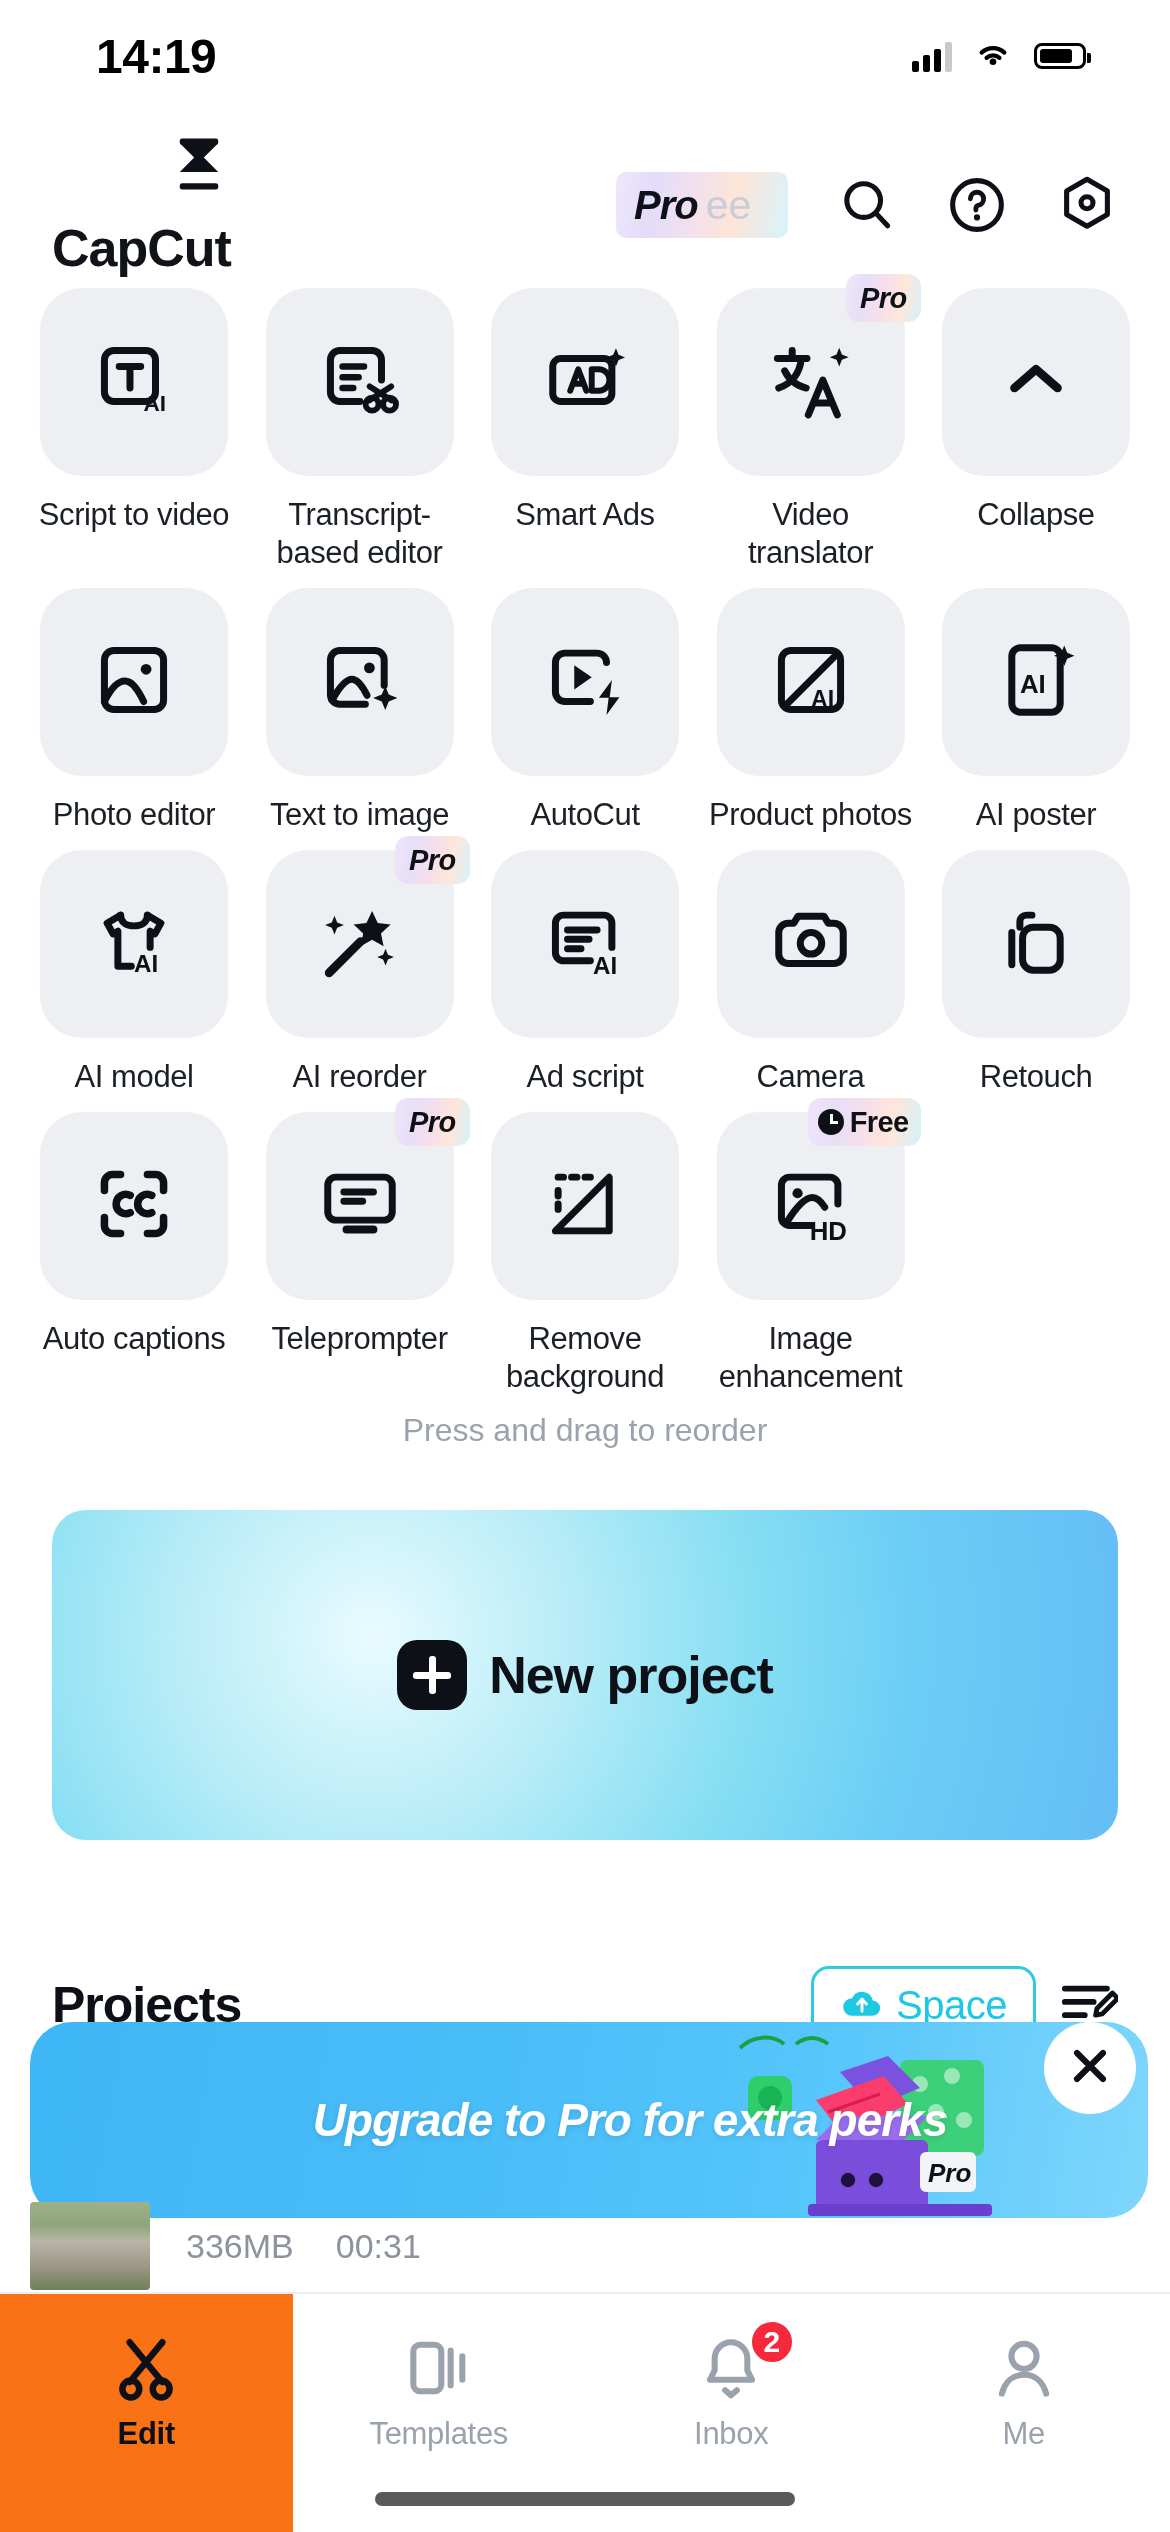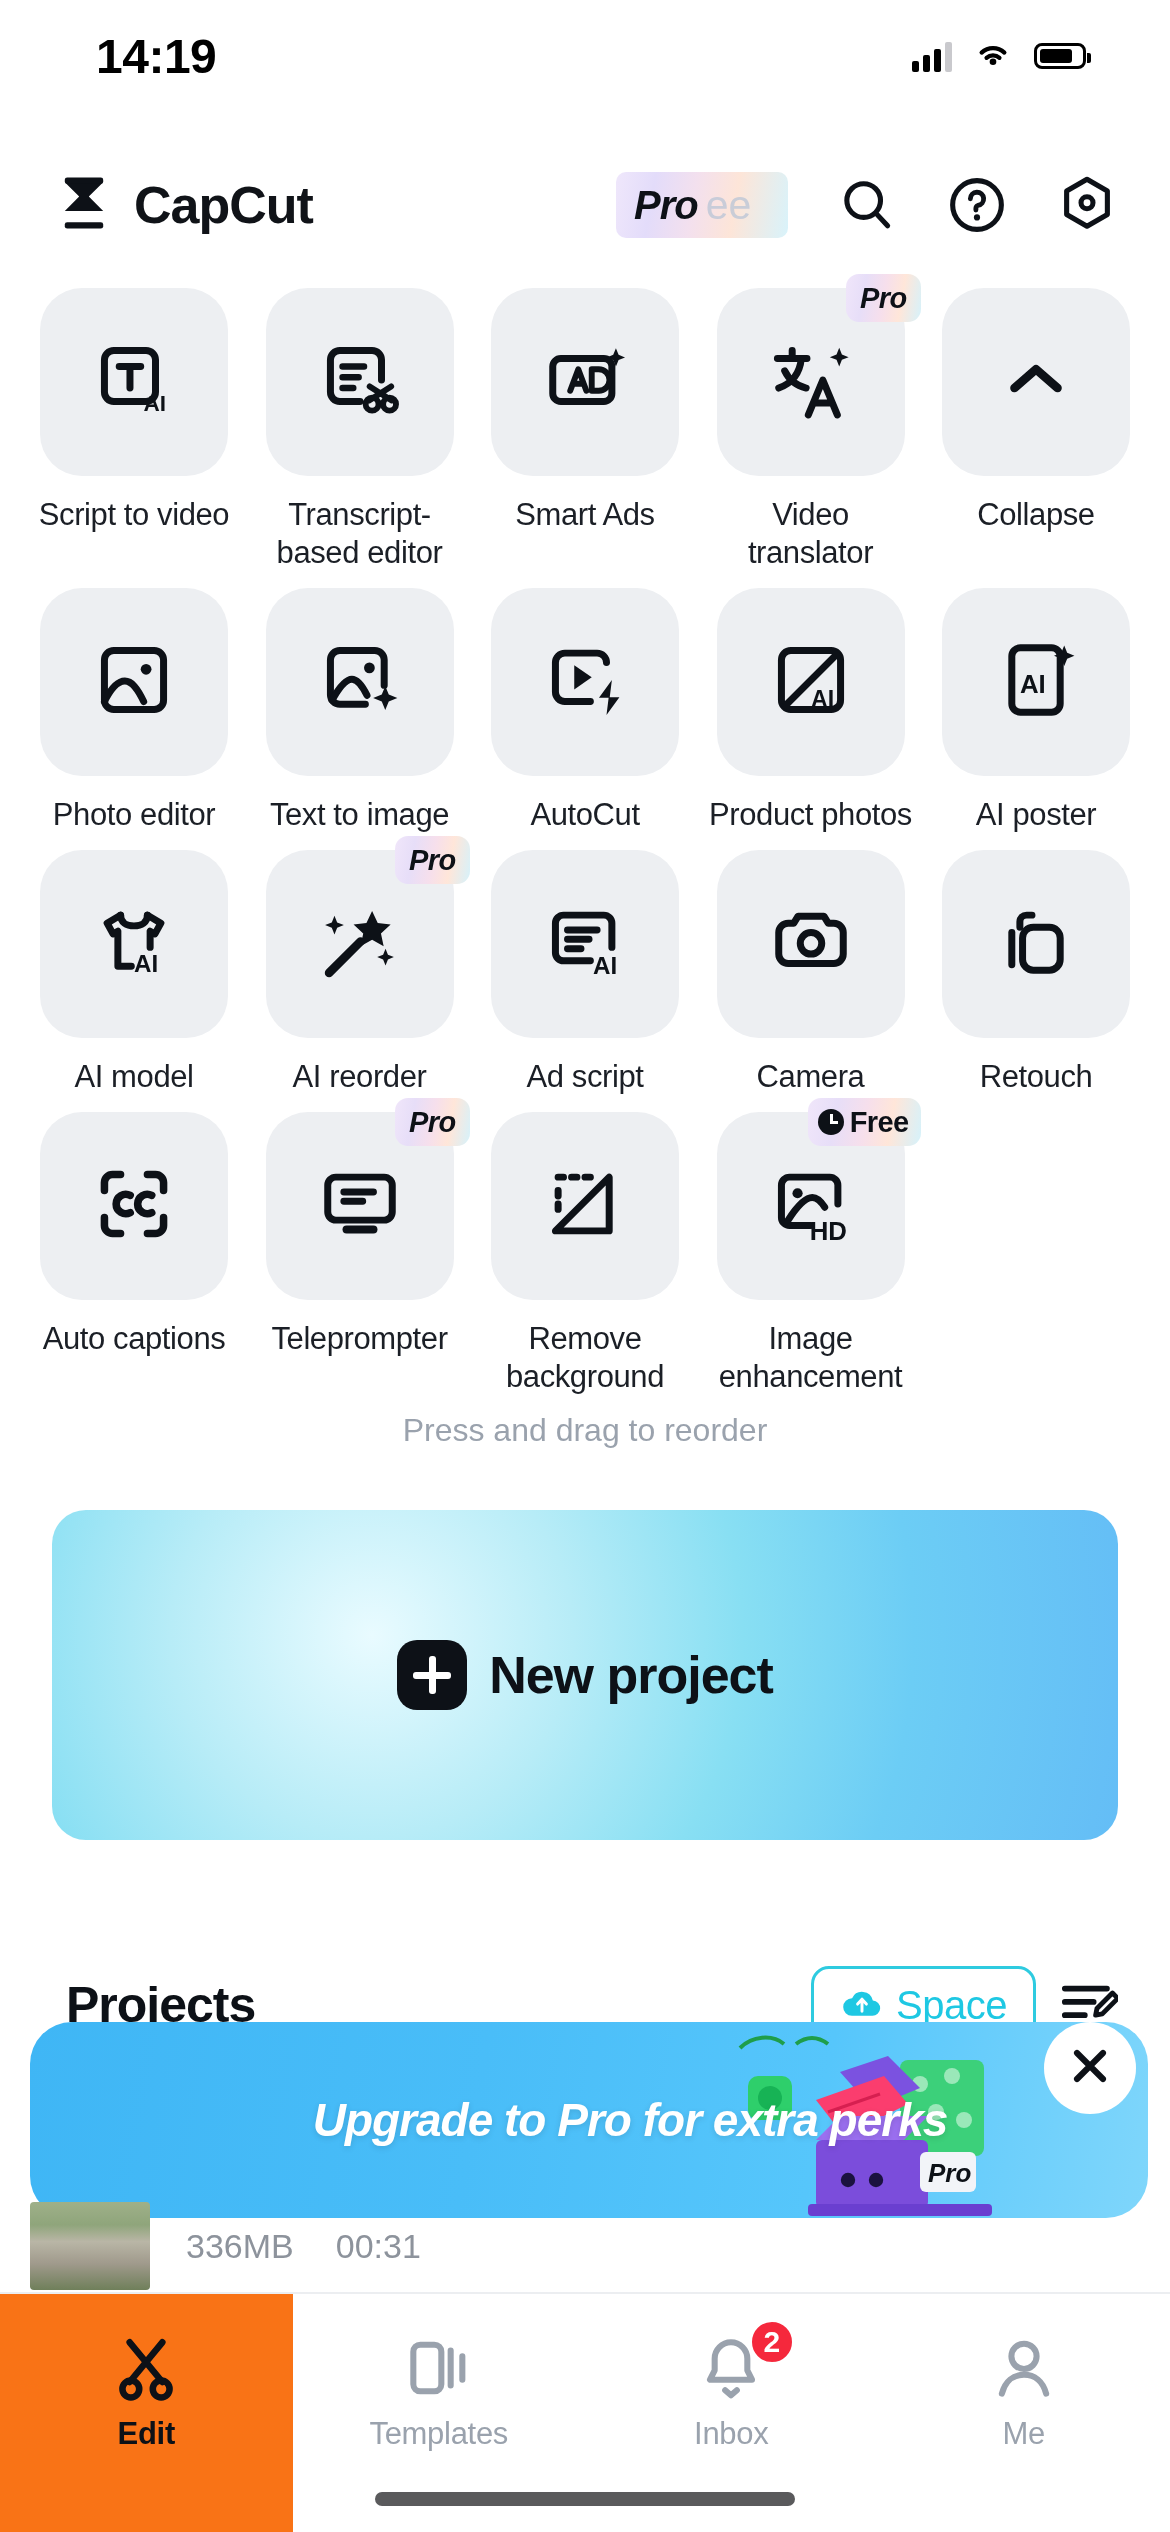--- a/index.html
+++ b/index.html
@@ -27,21 +27,21 @@
   .sig i:nth-child(4){ height:30px; background:#c9c9cd; }
   .batt { width:52px; height:26px; border:3px solid #000; border-radius:8px; position:relative; padding:3px; }
   .batt::after{ content:""; position:absolute; right:-8px; top:7px; width:4px; height:10px; background:#000; border-radius:0 2px 2px 0;}
   .batt b{ display:block; height:100%; width:80%; background:#000; border-radius:3px;}
 
   
   .appbar {
     position:absolute; top:150px; left:0; width:1170px; height:110px;
     display:flex; align-items:center; padding: 0 52px;
   }
-  .brand { display:flex; align-items:center; gap:18px; }
+  .brand { display:flex; align-items:flex-end; gap:18px;flex-direction:column; }
   .brand-name { font-size:52px; font-weight:700; color:#101318; letter-spacing:-1px; }
   .appbar-right { margin-left:auto; display:flex; align-items:center; gap:48px; }
   .pro-pill {
     width:172px; height:66px; border-radius:10px; position:relative; overflow:hidden;
     background: linear-gradient(100deg,#efe7fb 0%,#e3dcfa 22%,#f3e0ee 45%,#fde5d8 68%,#d8f3fb 100%);
     display:flex; align-items:center; padding-left:18px;
   }
   .pro-pill .pro-word { font-size:40px; font-weight:900; color:#0d1117; letter-spacing:-1px; font-style:italic; }
   .pro-pill .ghost { font-size:41px; font-weight:400; color:#b9c4d6; margin-left:8px; opacity:.75; }
 
@@ -86,21 +86,21 @@
   }
   .np-plus::before{ content:""; position:absolute; width:38px; height:7px; background:#fff; border-radius:3px;}
   .np-plus::after{ content:""; position:absolute; width:7px; height:38px; background:#fff; border-radius:3px;}
   .np-label { font-size:52px; font-weight:700; color:#0d1117; letter-spacing:-1px; }
 
   
   .projects-head {
     position:absolute; top:1950px; left:0; width:1170px; height:110px;
     display:flex; align-items:center; padding:0 52px;
   }
-  .projects-title { font-size:50px; font-weight:700; color:#0d1117; letter-spacing:-1px;margin-left:14px; }
+  .projects-title { font-size:50px; font-weight:700; color:#0d1117; letter-spacing:-1px; }
   .proj-actions { margin-left:auto; display:flex; align-items:center; gap:20px; }
   .space-btn {
     height:78px; padding:0 26px; border:3px solid #2ecbe0; border-radius:18px;
     display:flex; align-items:center; gap:12px; background:#fff;
   }
   .space-label { font-size:40px; color:#1ec8e3; letter-spacing:-0.5px; }
 
   
   .banner {
     position:absolute; top:2022px; left:30px; width:1118px; height:196px;

